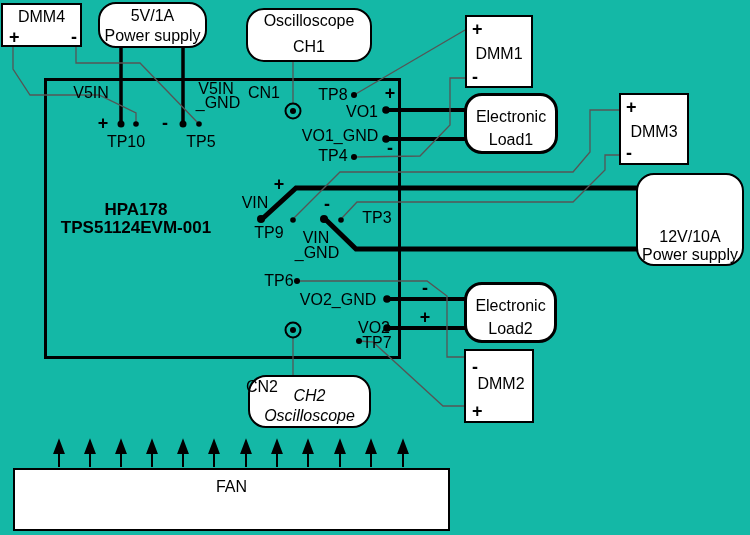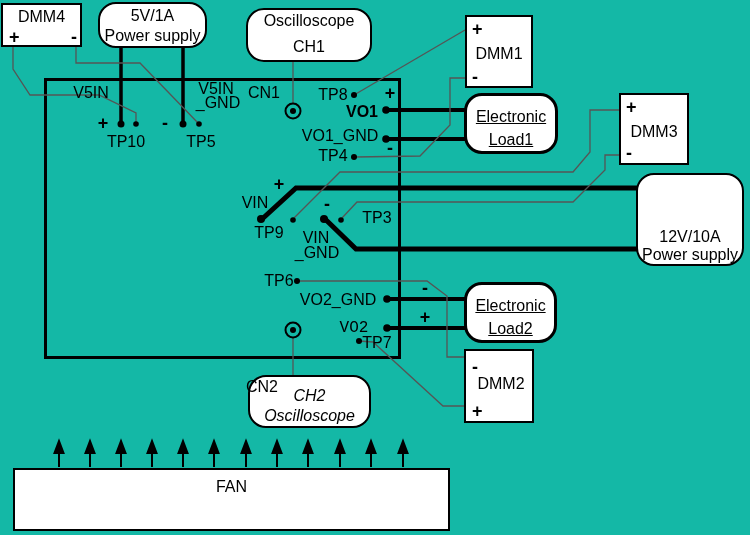--- a/index.html
+++ b/index.html
@@ -5,21 +5,21 @@
   html,body { margin:0; padding:0; background:#ffffff; }
   body { font-family:"Liberation Sans", sans-serif; color:#000; }
   #canvas { position:relative; width:750px; height:535px; background:#14b8a6; overflow:hidden; }
 
   .box { position:absolute; border:2px solid #000; background:#fff; box-sizing:border-box; z-index:2; }
   .board { border-width:3px; background:transparent; z-index:0; }
   .loadbox { border-width:3px; }
   .twoline { display:flex; flex-direction:column; align-items:center; justify-content:flex-end;
              text-align:center; font-size:16px; line-height:20px;border-radius:18px; }
   .lh26 { line-height:26px; }
-  .lh23 { line-height:23px;text-decoration:underline; }
+  .lh23 { line-height:23px; }
   .lh18 { line-height:18px; }
 
   svg.wires { position:absolute; left:0; top:0; z-index:1; pointer-events:none; }
 
   .lbl { position:absolute; transform:translate(-50%,-50%); font-size:16px;
          white-space:nowrap; z-index:3; }
   .sign { font-size:18px; font-weight:bold; }
   .corner { position:absolute; font-size:18px; font-weight:bold; line-height:16px; }
   .dmm-name { position:absolute; left:0; right:0; text-align:center; font-size:16px; }
   .boardname { position:absolute; left:57px; top:201px; width:158px; z-index:3;
@@ -189,46 +189,50 @@
 
   <div class="box twoline" style="left:248px; top:375px; width:123px; height:53px;font-style:italic;">
     <span>CH2</span>
     <span>Oscilloscope</span>
   </div>
 
   <div class="box" style="left:13px; top:468px; width:437px; height:63px;">
     <span class="fan-label">FAN</span>
   </div>
 
+  <div class="boardname">
+    <div>HPA178</div>
+    <div>TPS51124EVM-001</div>
+  </div>
 
   <span class="lbl" style="left:91px; top:93px;">V5IN</span>
   <span class="lbl sign" style="left:103px; top:123px;">+</span>
   <span class="lbl" style="left:126px; top:142px;">TP10</span>
   <span class="lbl" style="left:216px; top:89px;">V5IN</span>
   <span class="lbl" style="left:218px; top:103px;">_GND</span>
   <span class="lbl sign" style="left:165px; top:123px;">-</span>
   <span class="lbl" style="left:201px; top:142px;">TP5</span>
 
   <span class="lbl" style="left:264px; top:93px;">CN1</span>
   <span class="lbl" style="left:333px; top:95px;">TP8</span>
   <span class="lbl sign" style="left:390px; top:93px;">+</span>
-  <span class="lbl" style="left:362px; top:112px;font-weight:bold;">VO1</span>
+  <span class="lbl" style="left:362px; top:112px;">VO1</span>
   <span class="lbl" style="left:340px; top:136px;">VO1_GND</span>
   <span class="lbl" style="left:333px; top:156px;">TP4</span>
   <span class="lbl sign" style="left:390px; top:148px;">-</span>
 
   <span class="lbl sign" style="left:279px; top:184px;">+</span>
   <span class="lbl" style="left:255px; top:203px;">VIN</span>
   <span class="lbl" style="left:269px; top:233px;">TP9</span>
   <span class="lbl" style="left:316px; top:238px;">VIN</span>
   <span class="lbl" style="left:317px; top:253px;">_GND</span>
   <span class="lbl sign" style="left:327px; top:204px;">-</span>
   <span class="lbl" style="left:377px; top:218px;">TP3</span>
 
   <span class="lbl" style="left:279px; top:281px;">TP6</span>
   <span class="lbl" style="left:338px; top:300px;">VO2_GND</span>
   <span class="lbl sign" style="left:425px; top:288px;">-</span>
-  <span class="lbl" style="left:354px; top:328px;font-family:Liberation Mono, monospace;">VO2</span>
+  <span class="lbl" style="left:374px; top:328px;">VO2</span>
   <span class="lbl sign" style="left:425px; top:317px;">+</span>
   <span class="lbl" style="left:329px; top:343px;margin-left:48px;">TP7</span>
   <span class="lbl" style="left:262px; top:343px;margin-top:44px;">CN2</span>
 
 </div>
 
 </body></html>

